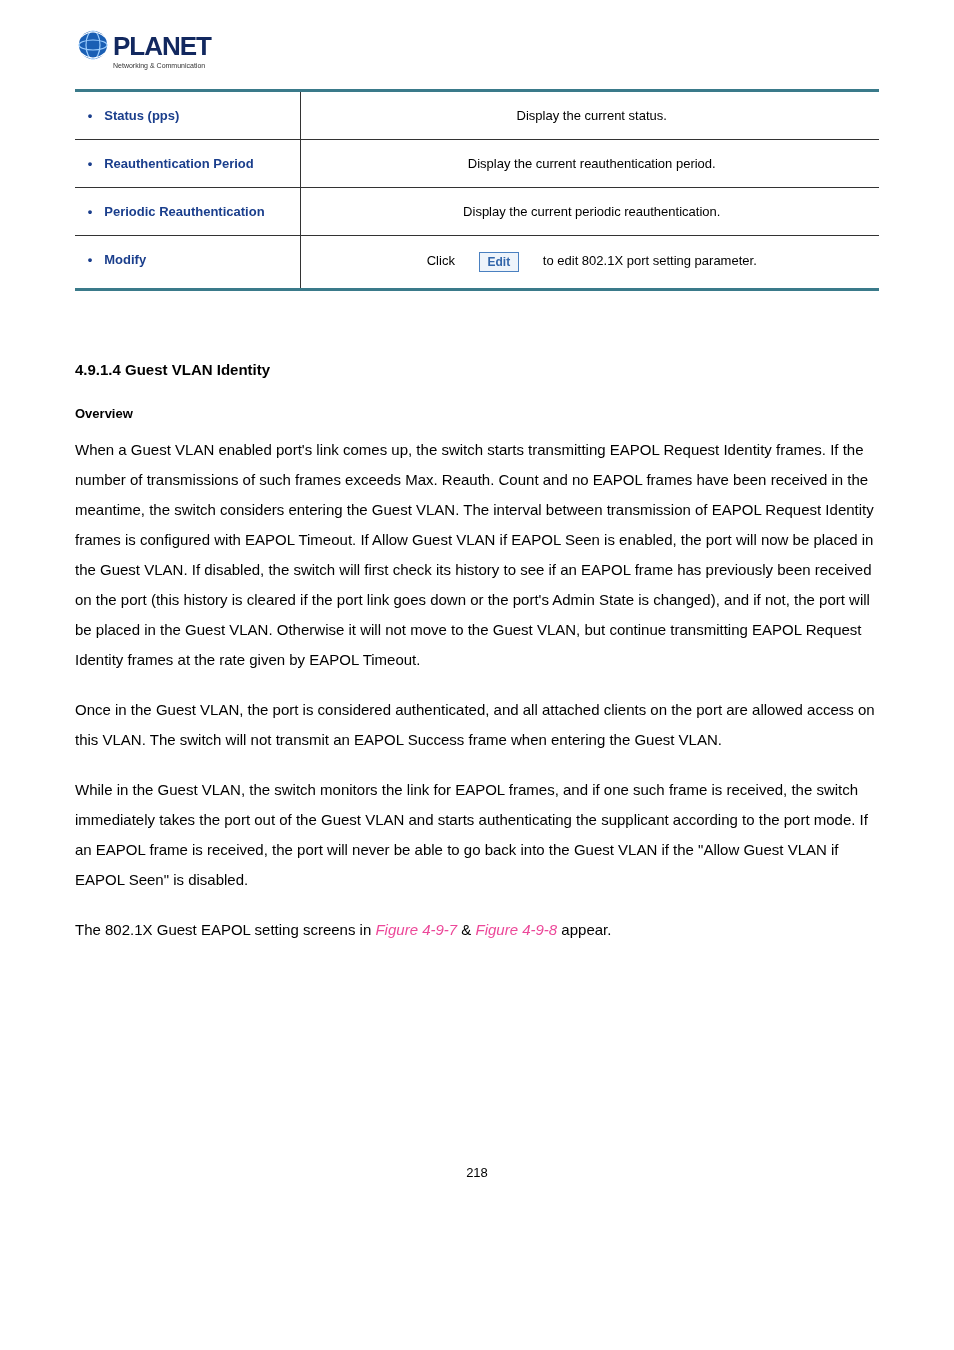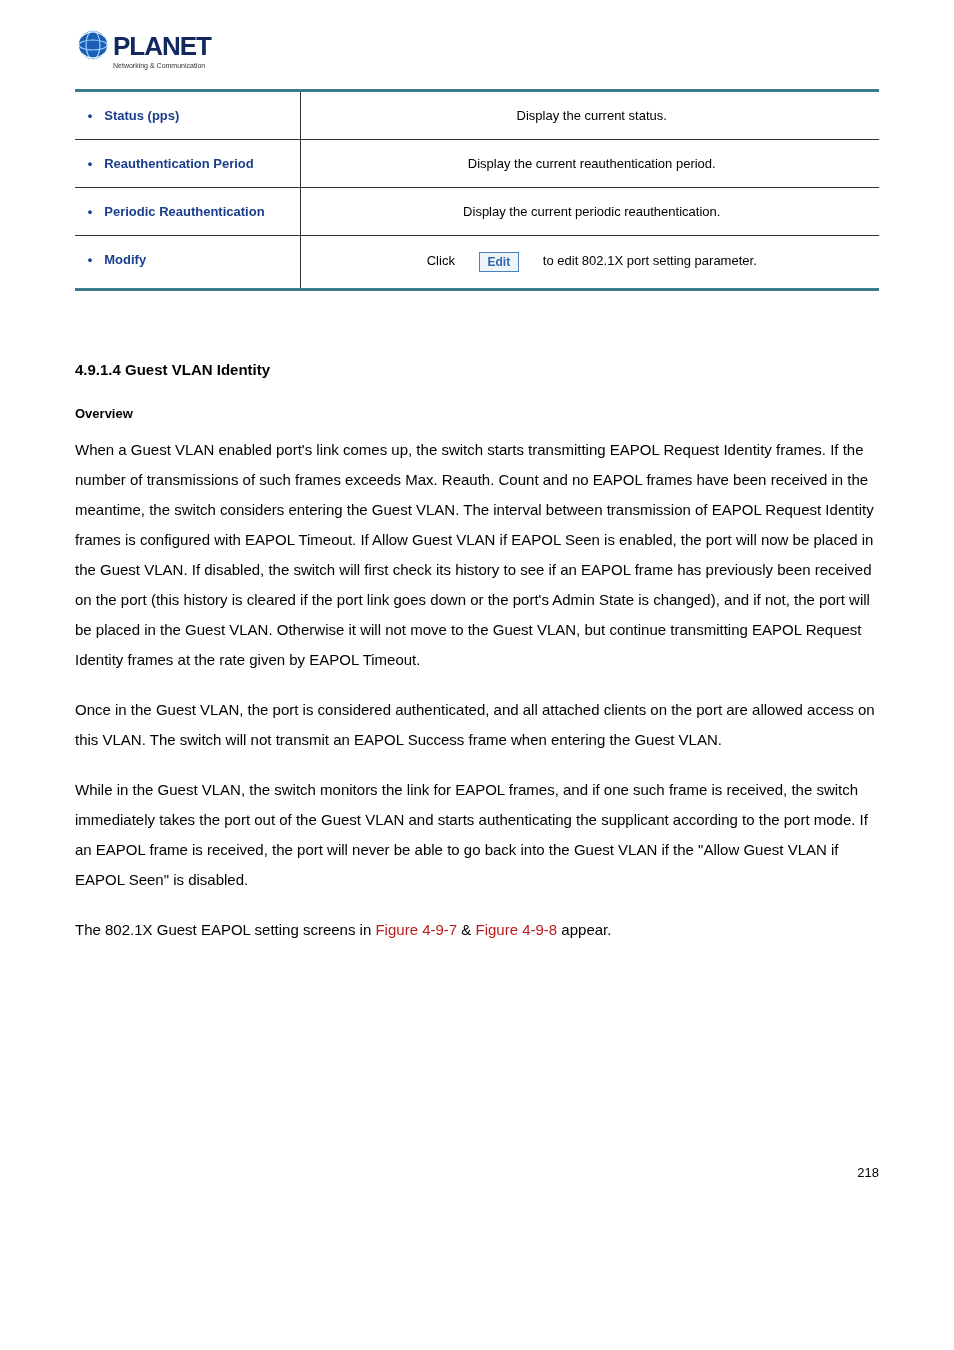--- a/index.html
+++ b/index.html
@@ -11,22 +11,22 @@
   table.info tr.topsep td { border-top: 3px solid #3a7a8a; }
   table.info tr.botsep td { border-bottom: 3px solid #3a7a8a; }
   table.info td { border-top: 1px solid #333; padding: 16px 8px 16px 8px; vertical-align: top; font-size: 13px; }
   table.info td.label { width: 225px; color: #1a3e8c; font-weight: bold; font-family: Arial, Helvetica, sans-serif; border-right: 1px solid #333; }
   table.info td.label .bullet { display: inline-block; width: 14px; text-align: center; color: #1a3e8c; }
   table.info td.desc { padding-left: 12px; text-align: center; }
   .edit-btn { display: inline-block; border: 1px solid #4a80c0; background: #eef4fb; color: #3366aa; font-weight: bold; font-size: 12px; padding: 2px 8px; line-height: 14px; vertical-align: middle; margin: 0 20px; }
   h3.section-title { font-size: 15px; font-weight: bold; margin-top: 70px; margin-bottom: 28px; }
   .overview-label { font-size: 13px; font-weight: bold; margin-bottom: 14px; }
   p.body { font-size: 15px; line-height: 2.0; margin-bottom: 20px; text-align: left; }
-  p.body .link { color: #b91c1c; }
-  .page-num { text-align: right; font-size: 13px; margin-top: 220px; }
+  p.body .link { color: #ec4899; font-style: italic; }
+  .page-num { text-align: center; font-size: 13px; margin-top: 220px; }
   .modify-row td { padding-top: 18px; padding-bottom: 18px; }
 </style>
 </head>
 <body>
 
 <div class="page">
 
   <div class="logo-wrap">
     <svg class="logo-svg" width="160" height="56" viewBox="0 0 160 56">
 

